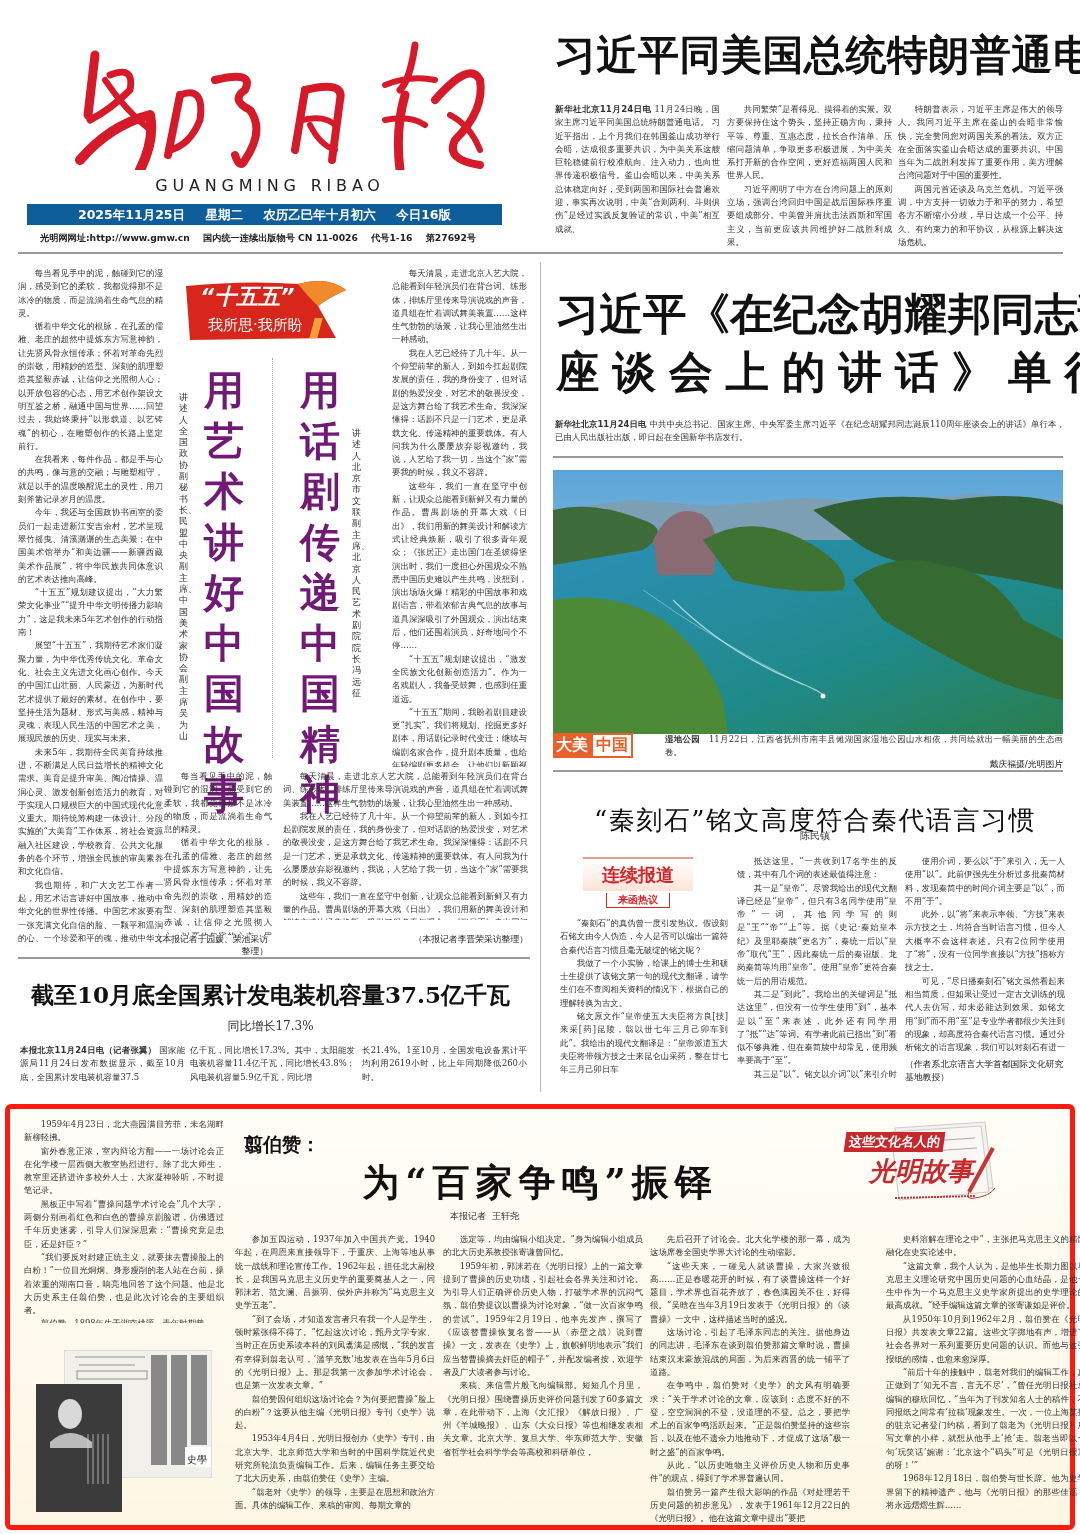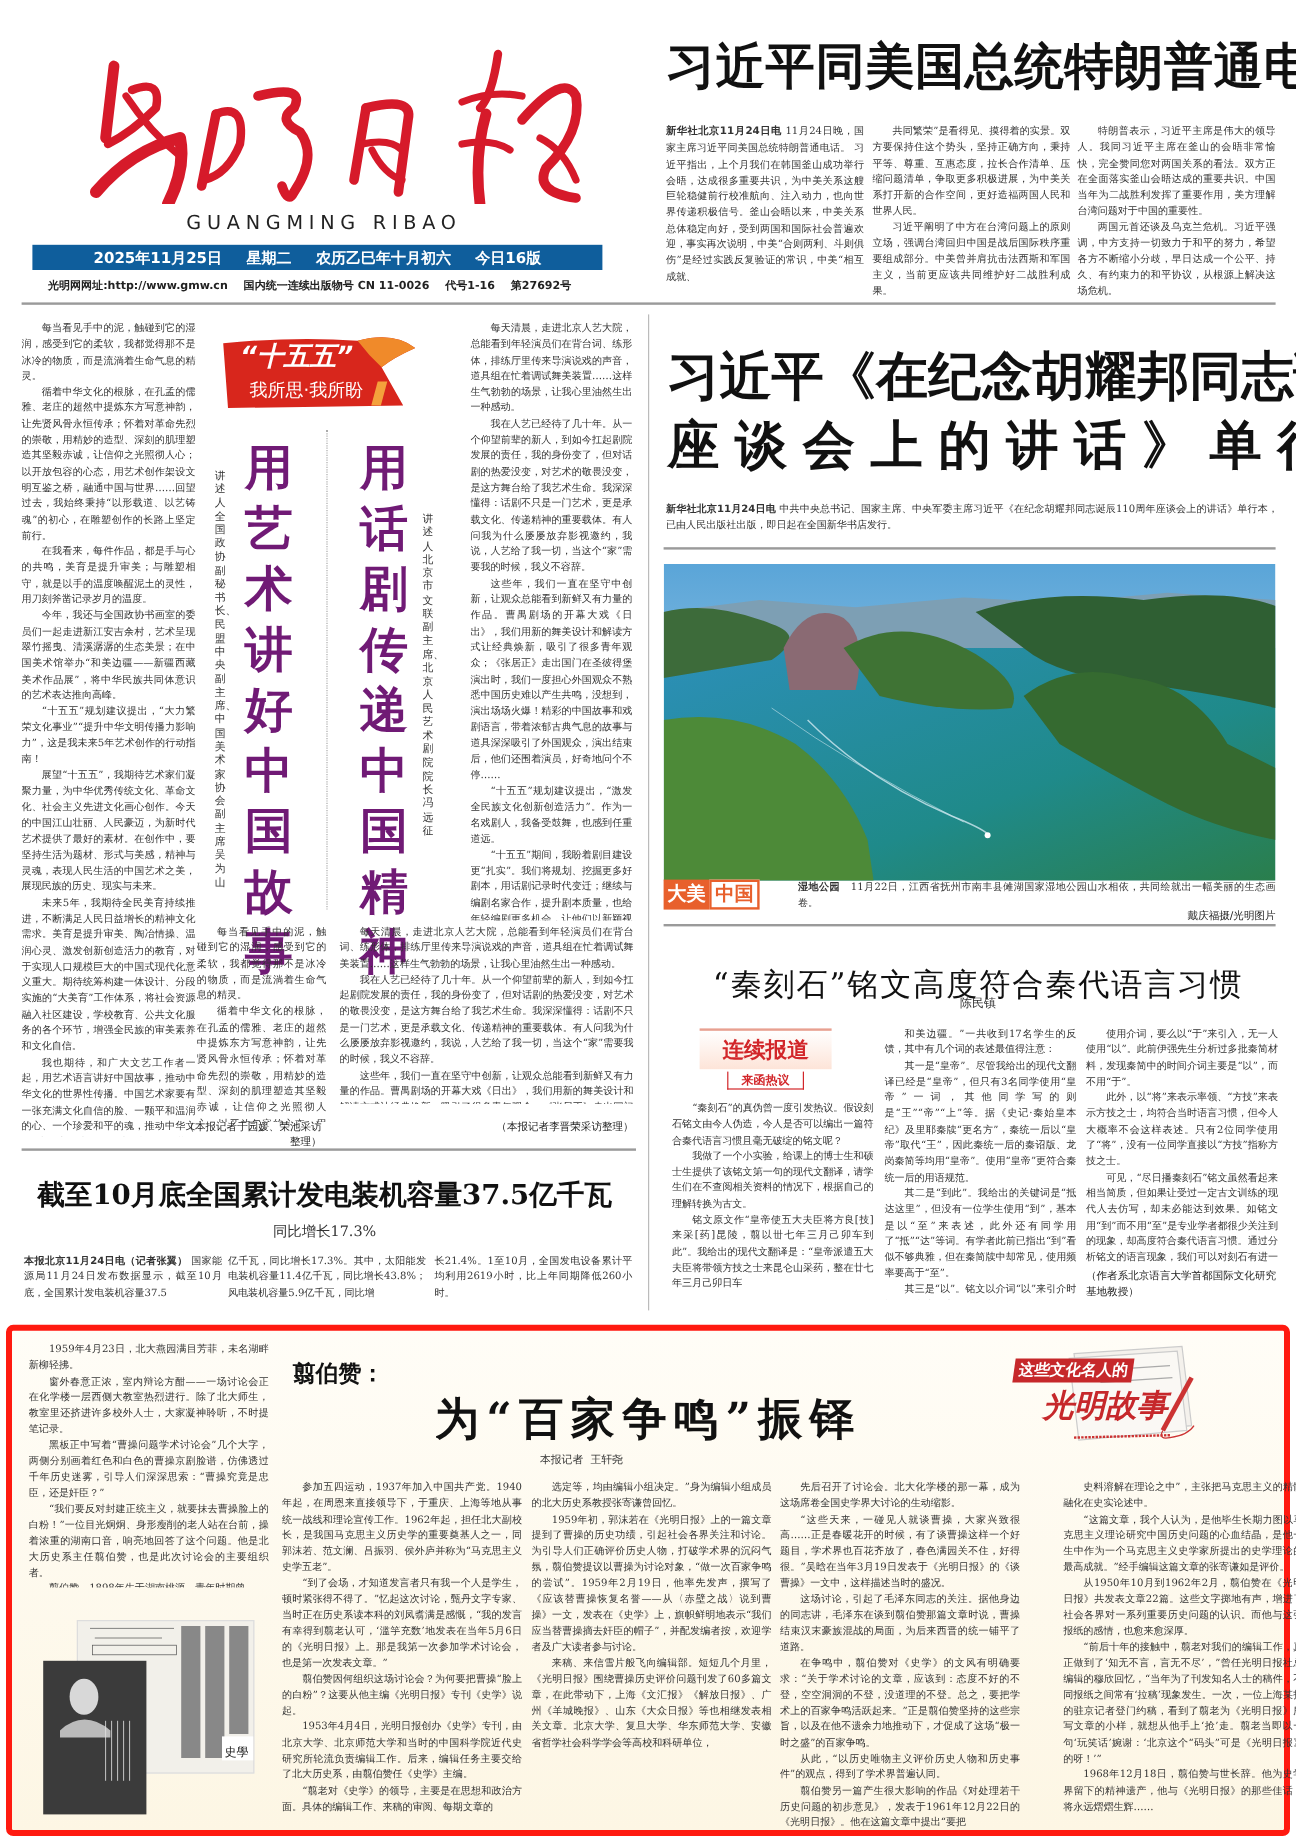--- a/index.html
+++ b/index.html
@@ -105,21 +105,21 @@
     <p>习近平阐明了中方在台湾问题上的原则立场，强调台湾回归中国是战后国际秩序重要组成部分。中美曾并肩抗击法西斯和军国主义，当前更应该共同维护好二战胜利成果。</p>
   </div>
 <div class="abs txt" style="left:898px;top:103px;width:165px;">
     <p>特朗普表示，习近平主席是伟大的领导人。我同习近平主席在釜山的会晤非常愉快，完全赞同您对两国关系的看法。双方正在全面落实釜山会晤达成的重要共识。中国当年为二战胜利发挥了重要作用，美方理解台湾问题对于中国的重要性。</p>
     <p>两国元首还谈及乌克兰危机。习近平强调，中方支持一切致力于和平的努力，希望各方不断缩小分歧，早日达成一个公平、持久、有约束力的和平协议，从根源上解决这场危机。</p>
   </div>
 
 <div class="abs txt" style="left:18px;top:267px;width:145px;height:680px;overflow:hidden;">
     <p>每当看见手中的泥，触碰到它的湿润，感受到它的柔软，我都觉得那不是冰冷的物质，而是流淌着生命气息的精灵。</p>
     <p>循着中华文化的根脉，在孔孟的儒雅、老庄的超然中提炼东方写意神韵，让先贤风骨永恒传承；怀着对革命先烈的崇敬，用精妙的造型、深刻的肌理塑造其坚毅赤诚，让信仰之光照彻人心；以开放包容的心态，用艺术创作架设文明互鉴之桥，融通中国与世界……回望过去，我始终秉持“以形载道、以艺铸魂”的初心，在雕塑创作的长路上坚定前行。</p>
-    <p>在我看来，每件作品，都是手与心的共鸣，美育是提升审美；与雕塑相守，就是以手的温度唤醒泥土的灵性，用刀刻斧凿记录岁月的温度。</p>
+    <p>在我看来，每件作品，都是手与心的共鸣，像与意的交融；与雕塑相守，就是以手的温度唤醒泥土的灵性，用刀刻斧凿记录岁月的温度。</p>
     <p>今年，我还与全国政协书画室的委员们一起走进新江安吉余村，艺术呈现翠竹摇曳、清溪潺潺的生态美景；在中国美术馆举办“和美边疆——新疆西藏美术作品展”，将中华民族共同体意识的艺术表达推向高峰。</p>
     <p>“十五五”规划建议提出，“大力繁荣文化事业”“提升中华文明传播力影响力”，这是我未来5年艺术创作的行动指南！</p>
     <p>展望“十五五”，我期待艺术家们凝聚力量，为中华优秀传统文化、革命文化、社会主义先进文化画心创作。今天的中国江山壮丽、人民豪迈，为新时代艺术提供了最好的素材。在创作中，要坚持生活为题材、形式与美感，精神与灵魂，表现人民生活的中国艺术之美，展现民族的历史、现实与未来。</p>
     <p>未来5年，我期待全民美育持续推进，不断满足人民日益增长的精神文化需求。美育是提升审美、陶冶情操、温润心灵、激发创新创造活力的教育，对于实现人口规模巨大的中国式现代化意义重大。期待统筹构建一体设计、分段实施的“大美育”工作体系，将社会资源融入社区建设，学校教育、公共文化服务的各个环节，增强全民族的审美素养和文化自信。</p>
     <p>我也期待，和广大文艺工作者一起，用艺术语言讲好中国故事，推动中华文化的世界性传播。中国艺术家要有一张充满文化自信的脸、一颗平和温润的心、一个珍爱和平的魂，推动中华文化“走得高、走得深、走得远”。愿我们以艺术为桥，以文化为魂，以和平为光，让中华文明与世界文明交相辉映，在人类发展的浩瀚大海中共同奔向美好未来……</p>
   </div>
 
 <div class="abs" id="banner155">
   <svg width="170" height="66" viewBox="0 0 170 66">
     <path d="M8 10 Q70 4 120 8 Q150 0 168 14 Q150 22 140 30 L158 62 L12 64 Z" fill="#d8261c"></path>
@@ -218,21 +218,21 @@
 <div class="abs" style="left:583px;top:857px;width:110px;height:52px;">
   <div class="sans" style="background:linear-gradient(#fff,#fde4d8);color:#d2262a;font-size:18px;font-weight:bold;text-align:center;padding:4px 0;border-top:2px solid #e8a090;">连续报道</div>
   <div class="sans" style="margin:2px auto 0;width:64px;border:1.5px solid #d2262a;border-top:none;color:#d2262a;font-size:10px;font-weight:bold;text-align:center;">来函热议</div>
 </div>
 <div class="abs txt" style="left:560px;top:917px;width:168px;height:165px;overflow:hidden;">
     <p>“秦刻石”的真伪曾一度引发热议。假设刻石铭文由今人伪造，今人是否可以编出一篇符合秦代语言习惯且毫无破绽的铭文呢？</p>
     <p>我做了一个小实验，给课上的博士生和硕士生提供了该铭文第一句的现代文翻译，请学生们在不查阅相关资料的情况下，根据自己的理解转换为古文。</p>
     <p>铭文原文作“皇帝使五大夫臣将方良[技]来采[药]昆陵，翦以丗七年三月己卯车到此”。我给出的现代文翻译是：“皇帝派遣五大夫臣将带领方技之士来昆仑山采药，整在廿七年三月己卯日车</p>
   </div>
 <div class="abs txt" style="left:737px;top:855px;width:160px;height:228px;overflow:hidden;">
-    <p>和美边疆。”一共收到17名学生的反馈，其中有几个词的表述最值得注意：</p>
+    <p>抵达这里。”一共收到17名学生的反馈，其中有几个词的表述最值得注意：</p>
     <p>其一是“皇帝”。尽管我给出的现代文翻译已经是“皇帝”，但只有3名同学使用“皇帝”一词，其他同学写的则是“王”“帝”“上”等。据《史记·秦始皇本纪》及里耶秦牍“更名方”，秦统一后以“皇帝”取代“王”，因此秦统一后的秦诏版、龙岗秦简等均用“皇帝”。使用“皇帝”更符合秦统一后的用语规范。</p>
     <p>其二是“到此”。我给出的关键词是“抵达这里”，但没有一位学生使用“到”，基本是以“至”来表述，此外还有同学用了“抵”“达”等词。有学者此前已指出“到”看似不够典雅，但在秦简牍中却常见，使用频率要高于“至”。</p>
     <p>其三是“以”。铭文以介词“以”来引介时间，而学生提交的反馈中，要么没有</p>
   </div>
 <div class="abs txt" style="left:905px;top:855px;width:160px;height:200px;overflow:hidden;">
     <p>使用介词，要么以“于”来引入，无一人使用“以”。此前伊强先生分析过多批秦简材料，发现秦简中的时间介词主要是“以”，而不用“于”。</p>
     <p>此外，以“将”来表示率领、“方技”来表示方技之士，均符合当时语言习惯，但今人大概率不会这样表述。只有2位同学使用了“将”，没有一位同学直接以“方技”指称方技之士。</p>
     <p>可见，“尽日播秦刻石”铭文虽然看起来相当简质，但如果让受过一定古文训练的现代人去仿写，却未必能达到效果。如铭文用“到”而不用“至”是专业学者都很少关注到的现象，却高度符合秦代语言习惯。通过分析铭文的语言现象，我们可以对刻石有进一步的认识。</p>
   </div>
 <div class="abs credit sans" style="left:905px;top:1058px;width:160px;text-align:left;line-height:13px;">（作者系北京语言大学首都国际文化研究基地教授）</div>

